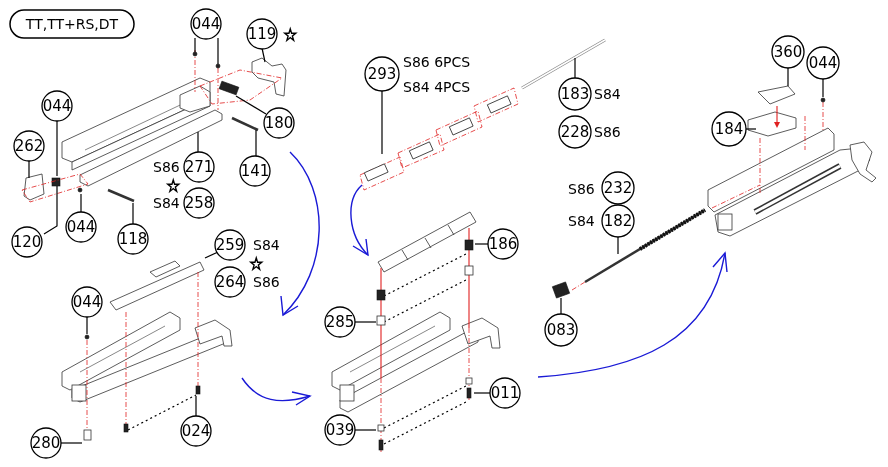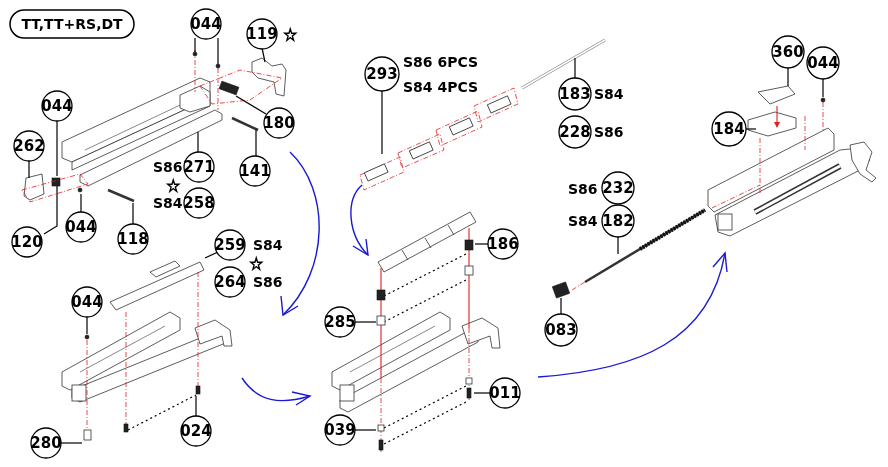--- a/index.html
+++ b/index.html
@@ -1,17 +1,17 @@
 <!DOCTYPE html>
 <html><head>
 <meta charset="utf-8">
 <style>
   html, body { margin: 0; padding: 0; background: #ffffff; }
   body { width: 888px; height: 467px; overflow: hidden; font-family: "DejaVu Sans Condensed", "DejaVu Sans", sans-serif; }
-  #stage { position: relative; width: 888px; height: 467px; font-weight: bold; }
+  #stage { position: relative; width: 888px; height: 467px; }
   svg#diagram { position: absolute; left: 0; top: 0; }
   .part { fill: #ffffff; stroke: #333; stroke-width: 0.8; }
   .dark { fill: #222; stroke: #111; stroke-width: 0.6; }
   .leader { stroke: #000; stroke-width: 1.2; fill: none; }
   .redline { stroke: #e02020; stroke-width: 0.8; stroke-dasharray: 5 2 1 2; fill: none; }
   .redsolid { stroke: #e02020; stroke-width: 1.1; fill: none; }
   .dotted { stroke: #000; stroke-width: 1.2; stroke-dasharray: 2 3; fill: none; }
   .flow { stroke: #1a1ad6; stroke-width: 1.4; fill: none; }
   .bubble circle { fill: #fff; stroke: #000; stroke-width: 1.3; }
   .bubble text { font-family: "DejaVu Sans", sans-serif; font-size: 15px; fill: #000; text-anchor: middle; dominant-baseline: central; }

